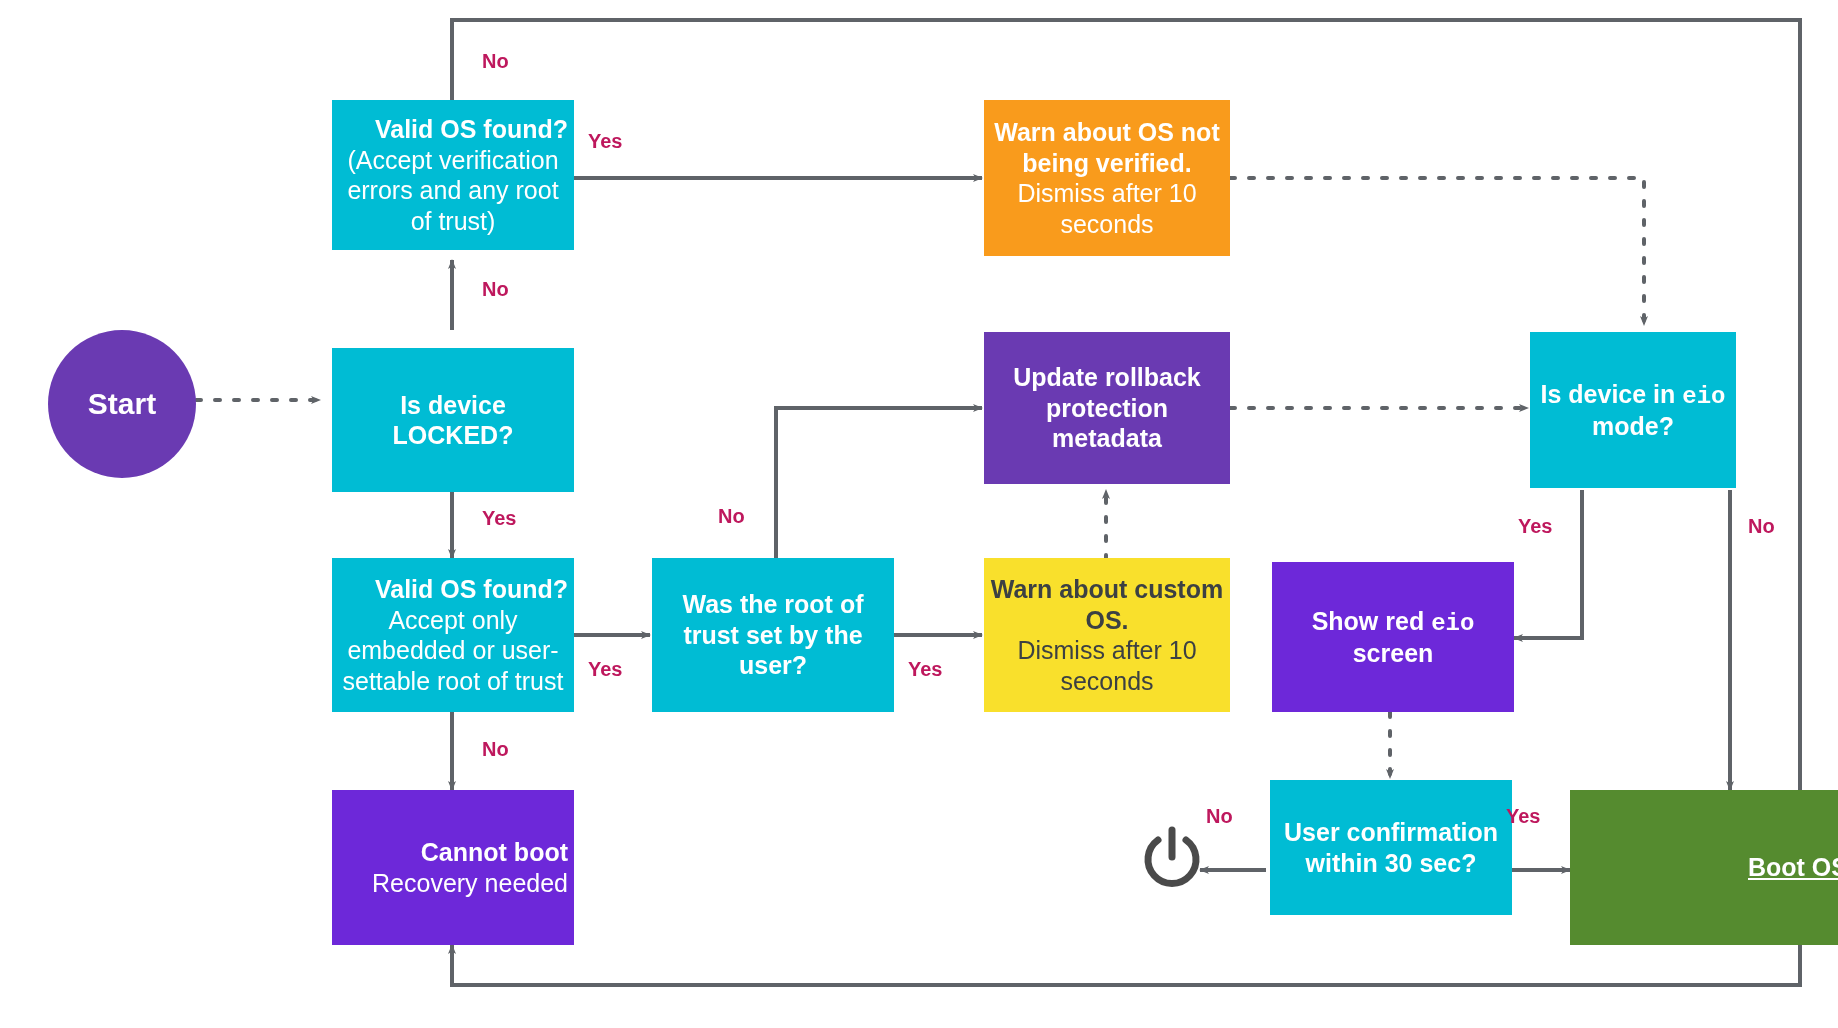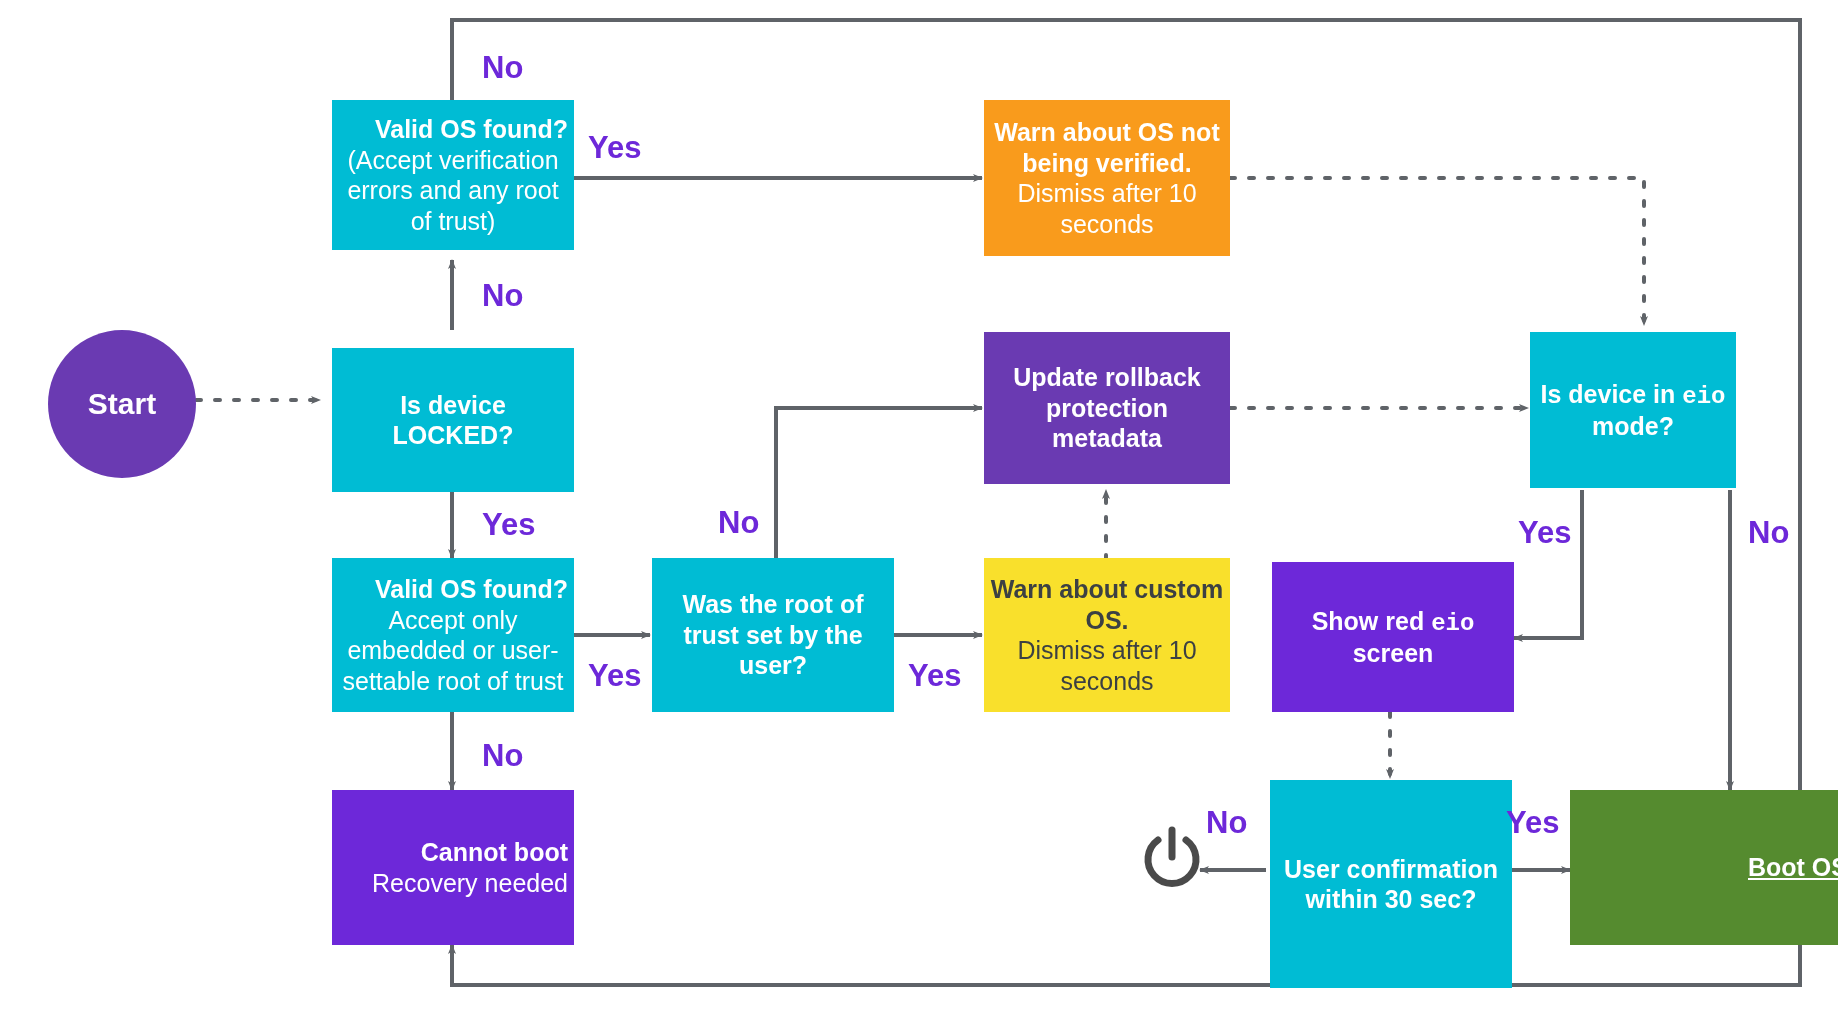--- a/index.html
+++ b/index.html
@@ -39,23 +39,23 @@
     background: #6A3AB2;
     color: #ffffff;
     display: flex; align-items: center; justify-content: center;
     font-size: 30px; font-weight: bold;
   }
 
   .mono { font-family: "Liberation Mono", "DejaVu Sans Mono", monospace; font-size: 24px; }
 
   .elabel {
     position: absolute;
-    font-size: 31px;
+    font-size: 20px;
     font-weight: bold;
-    color: #6d28d9;
+    color: #be185d;
     white-space: nowrap;
   }
 
   .power-icon { position: absolute; }
 </style>
 </head>
 <body>
 
 <div id="canvas">
 
@@ -170,21 +170,21 @@
       <span>Is device in </span><span class="mono">eio</span><span> mode?</span>
     </div>
   </div>
 
   <div class="node pink" style="left:1272px; top:562px; width:242px; height:150px;">
     <div class="ttl">
       <span>Show red </span><span class="mono">eio</span><span> screen</span>
     </div>
   </div>
 
-  <div class="node cyan" style="left:1270px; top:780px; width:242px; height:208px;">
+  <div class="node cyan" style="left:1270px; top:780px; width:242px; height:135px;">
     <div class="ttl">User confirmation within 30 sec?</div>
   </div>
 
   <div class="node green" style="left:1570px; top:790px; width:284px; height:155px;text-decoration:underline;">
     <div class="ttl">Boot OS</div>
   </div>
 
   <svg class="power-icon" style="left:1136px; top:822px;" width="72" height="72" viewBox="0 0 72 72">
     <path d="M22,18 A24,24 0 1 0 50,18" fill="none" stroke="#4A4A4A" stroke-width="7" stroke-linecap="round"></path>
     <line x1="36" y1="8" x2="36" y2="35" stroke="#4A4A4A" stroke-width="7" stroke-linecap="round"></line>

